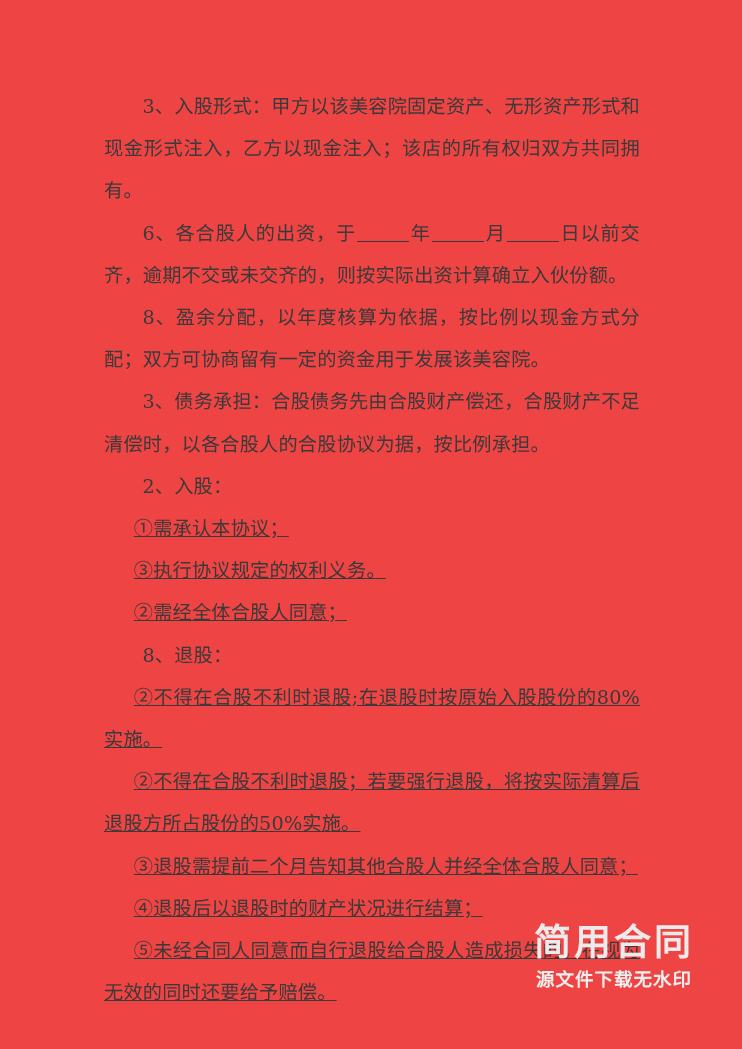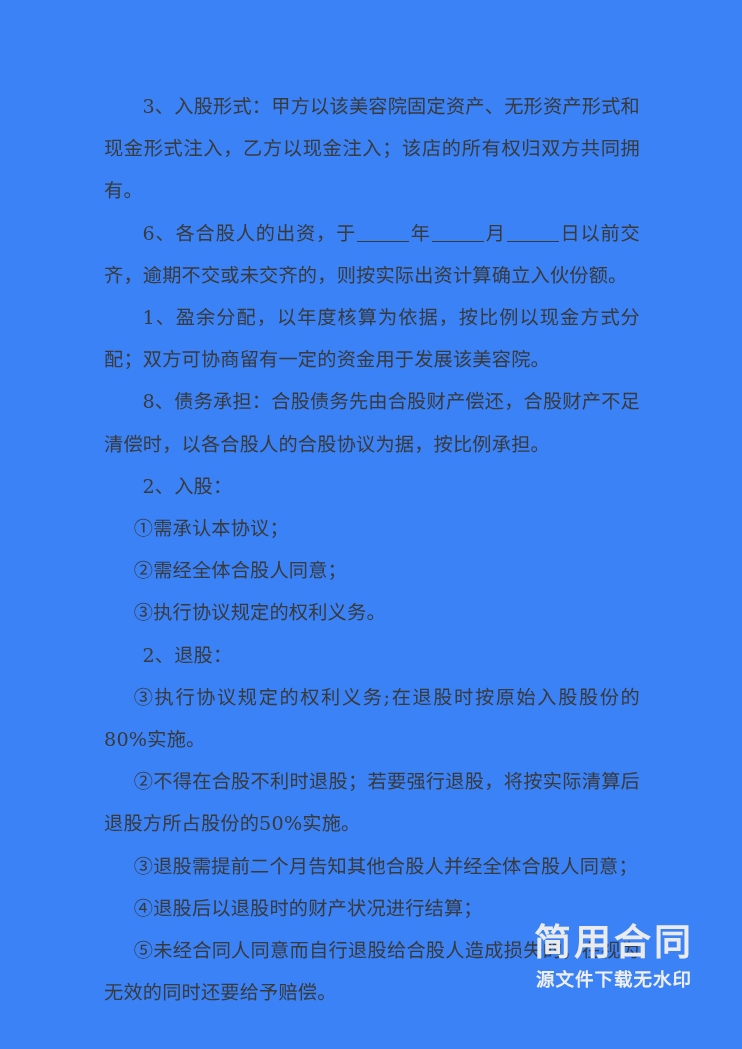--- a/index.html
+++ b/index.html
@@ -8,21 +8,21 @@
     padding: 0;
     background: #ffffff;
   }
   body {
     font-family: "DejaVu Serif", "Liberation Serif", serif;
   }
   #page {
     position: relative;
     width: 742px;
     height: 1049px;
-    background: #3b82f6;
+    background: #ef4444;
     overflow: hidden;
     box-sizing: border-box;
   }
   #doc-body {
     position: absolute;
     left: 104px;
     top: 86px;
     width: 536px;
   }
   .para {
@@ -37,20 +37,21 @@
     font-weight: 400;
     -webkit-font-smoothing: antialiased;
   }
   
   .para.indent {
     text-indent: 2em;
   }
   
   .para.indent-circ {
     text-indent: 1.55em;
+    text-decoration: underline;
   }
   .para.heading {
     text-indent: 2em;
   }
 
   
   .blank {
     display: inline-block;
     width: 52px;
     border-bottom: 1.6px solid #3a3a3a;
@@ -92,36 +93,36 @@
 
 <div id="page">
 
   <div id="doc-body">
 
     <p class="para indent">3、入股形式：甲方以该美容院固定资产、无形资产形式和现金形式注入，乙方以现金注入；该店的所有权归双方共同拥有。</p>
 
     <p class="para indent"><span>6、各合股人的出资，于</span><span class="blank"></span><span>年</span><span class="blank"></span><span>月</span><span class="blank"></span><span>日以前交齐，逾期不交或未交齐的，则按实际出资计算确立入伙份额。</span></p>
 
 
-    <p class="para indent">1、盈余分配，以年度核算为依据，按比例以现金方式分配；双方可协商留有一定的资金用于发展该美容院。</p>
+    <p class="para indent">8、盈余分配，以年度核算为依据，按比例以现金方式分配；双方可协商留有一定的资金用于发展该美容院。</p>
 
-    <p class="para indent">8、债务承担：合股债务先由合股财产偿还，合股财产不足清偿时，以各合股人的合股协议为据，按比例承担。</p>
+    <p class="para indent">3、债务承担：合股债务先由合股财产偿还，合股财产不足清偿时，以各合股人的合股协议为据，按比例承担。</p>
 
 
     <p class="para indent">2、入股：</p>
 
     <p class="para indent-circ">①需承认本协议；</p>
 
+    <p class="para indent-circ">③执行协议规定的权利义务。</p>
+
     <p class="para indent-circ">②需经全体合股人同意；</p>
 
-    <p class="para indent-circ">③执行协议规定的权利义务。</p>
+    <p class="para indent">8、退股：</p>
 
-    <p class="para indent">2、退股：</p>
-
-    <p class="para indent-circ">③执行协议规定的权利义务;在退股时按原始入股股份的80%实施。</p>
+    <p class="para indent-circ">②不得在合股不利时退股;在退股时按原始入股股份的80%实施。</p>
 
     <p class="para indent-circ">②不得在合股不利时退股；若要强行退股，将按实际清算后退股方所占股份的50%实施。</p>
 
     <p class="para indent-circ">③退股需提前二个月告知其他合股人并经全体合股人同意；</p>
 
     <p class="para indent-circ">④退股后以退股时的财产状况进行结算；</p>
 
     <p class="para indent-circ">⑤未经合同人同意而自行退股给合股人造成损失的，在视为无效的同时还要给予赔偿。</p>
 
   </div>

